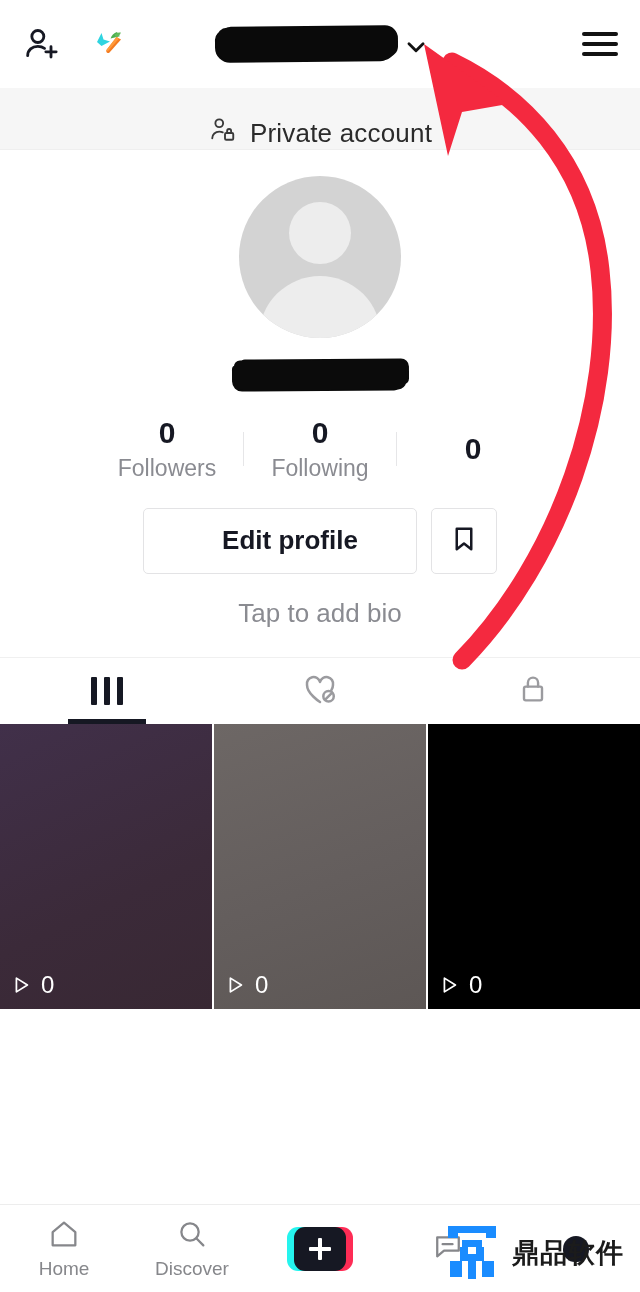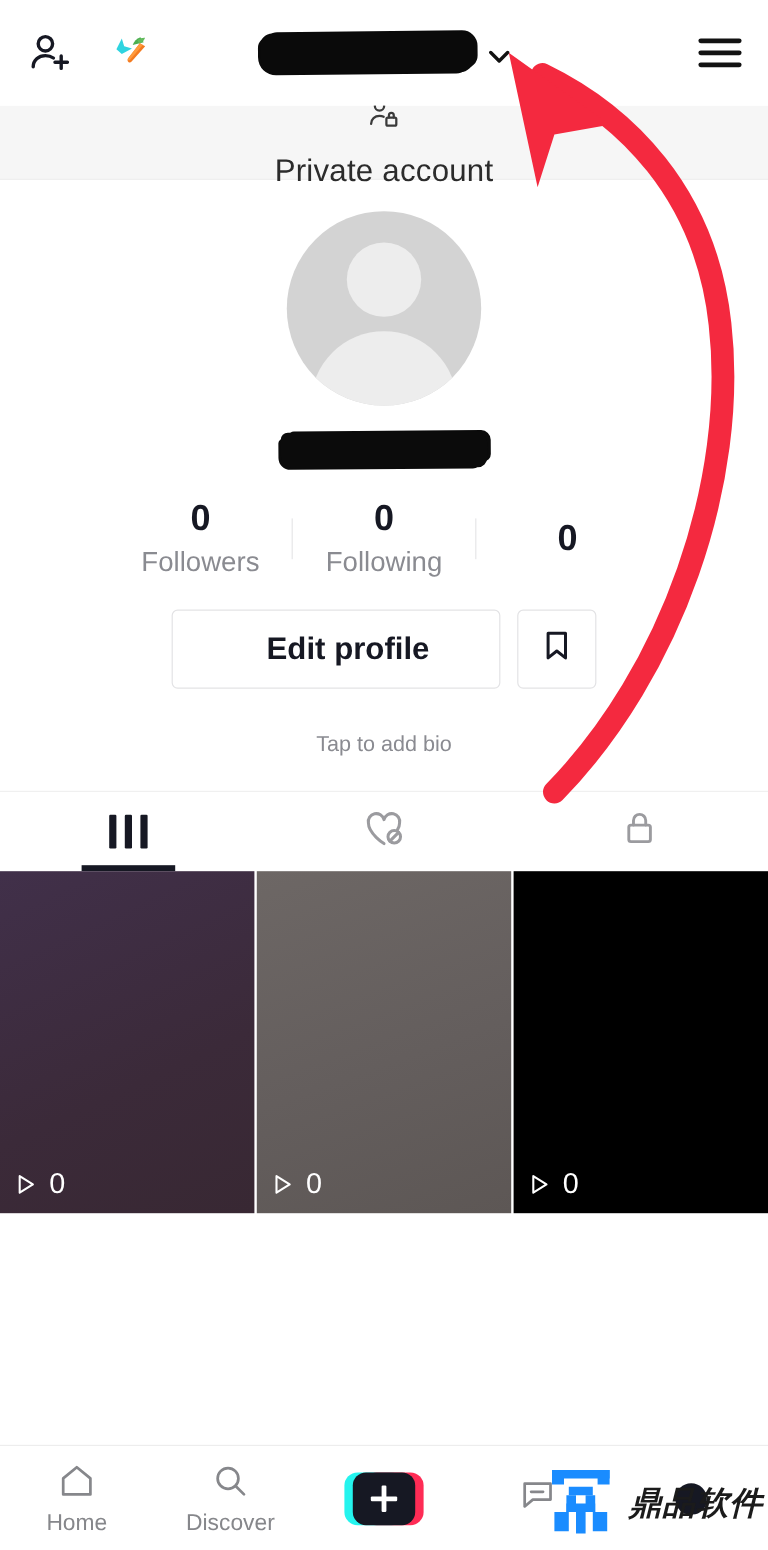--- a/index.html
+++ b/index.html
@@ -42,24 +42,23 @@
   .burger { width:36px; }
   .burger span {
     display:block; height:4px; background:#121212;
     border-radius:2px; margin:6px 0;
   }
 
   
   .private-banner {
     height:62px;
     background:#f6f6f6;
-    display:flex; align-items:center; justify-content:center;
+    display:flex; align-items:flex-end; justify-content:center;
     gap:12px;
     border-bottom:1px solid #efefef;
-    flex-direction:column;
   }
   .private-banner .ptext {
     font-size:26px; color:#2b2b2b; letter-spacing:.2px;
   }
 
   
   .profile { padding-top:26px; text-align:center; }
   .avatar {
     width:162px; height:162px;
     border-radius:50%;
@@ -119,22 +118,22 @@
     font-family:"Liberation Sans", sans-serif;
     padding-left:20px;
   }
   .bm-btn {
     width:66px; height:66px;
     border:1px solid #e3e3e5; border-radius:5px;
     background:#fff;
     display:flex; align-items:center; justify-content:center;
   }
   .bio {
-    text-align:center; font-size:18px; color:#8a8b91;
-    margin-top:36px;
+    text-align:center; font-size:26px; color:#8a8b91;
+    margin-top:24px;
   }
 
   
   .tabs {
     display:flex; margin-top:28px;
     border-top:1px solid #f0f0f0;
     position:relative;
   }
   .tab {
     flex:1; height:66px;
@@ -205,22 +204,22 @@
     border-radius:50% 50% 46% 46%;
   }
 
   
   .arrow-layer {
     position:absolute; left:0; top:0;
     width:640px; height:1292px;
     pointer-events:none;
   }
   .watermark {
-    position:absolute; right:4px; bottom:6px;
-    display:flex; align-items:center; gap:10px;font-style:italic;
+    position:absolute; right:16px; bottom:6px;
+    display:flex; align-items:center; gap:10px;
   }
   .wm-text {
     font-size:27px; font-weight:bold; color:#1b1b1b;
     letter-spacing:1px;
   }
 </style>
 </head>
 <body>
 
 <div class="topbar">

